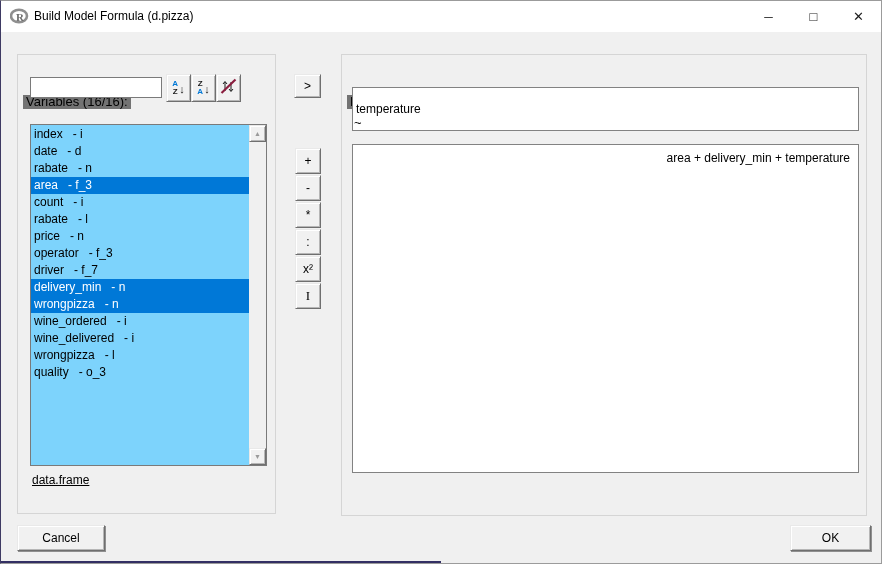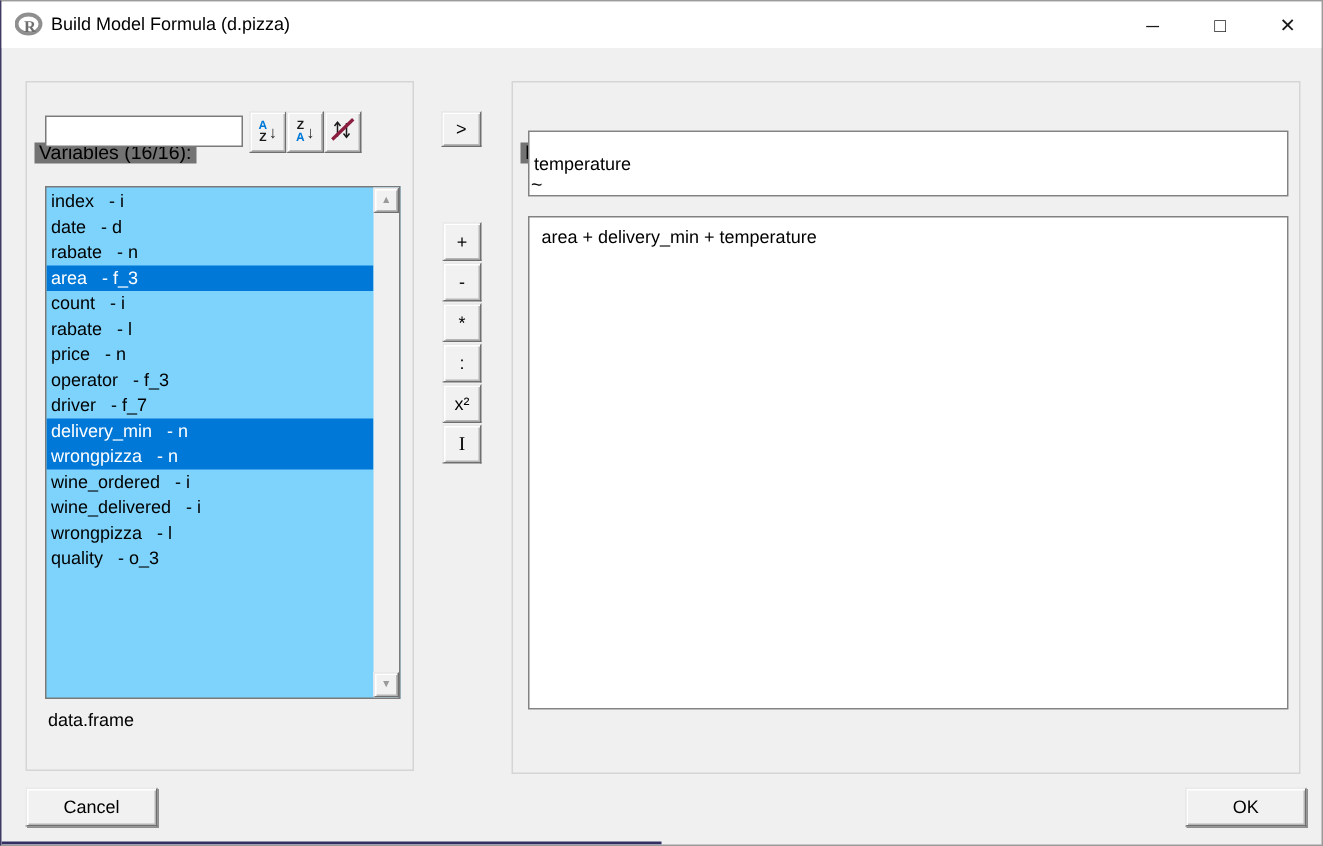--- a/index.html
+++ b/index.html
@@ -40,32 +40,32 @@
   .sort-arrow{font-size:11px;color:#1a1a1a;margin-top:2px;}
   .listbox{position:absolute;left:12px;top:69px;width:235px;height:340px;background:#7dd3fc;
     border:1px solid #7a7a7a;box-sizing:content-box;overflow:hidden;}
   .list-items{position:absolute;left:0;top:1px;right:17px;}
   .list-item{height:17px;line-height:17px;font-size:12px;padding-left:3px;white-space:pre;cursor:default;}
   .list-item.selected{background:#0078d7;color:#fff;}
   .vscroll{position:absolute;right:0;top:0;bottom:0;width:17px;background:#f0f0f0;}
   .scroll-btn{position:absolute;left:0;width:17px;height:17px;box-sizing:border-box;font-size:7px;color:#9a9a9a;}
   .scroll-btn.up{top:0;}
   .scroll-btn.down{bottom:0;}
-  .df-label{position:absolute;left:14px;top:418px;font-size:12px;}
+  .df-label{position:absolute;left:14px;top:418px;font-size:12px;text-decoration:underline;}
   
   .transfer-btn{position:absolute;left:293px;top:73px;width:27px;height:24px;}
   .ops-col{position:absolute;left:294px;top:147px;display:flex;flex-direction:column;gap:1px;}
   .opbtn{width:26px;height:26px;}
   .opbtn.serif{font-family:"Liberation Serif",serif;font-size:13px;}
   
   .response-input{position:absolute;left:10px;top:32px;width:499px;height:14px;border:1px solid #828282;
     background:#fff;font-size:12px;padding:14px 3px;font-family:"Liberation Sans",sans-serif;}
   .tilde-label{position:absolute;left:12px;top:60px;font-size:13px;}
   .formula-area{position:absolute;left:10px;top:89px;width:489px;height:315px;border:1px solid #828282;
-    background:#fff;font-size:12px;padding:6px 8px;font-family:"Liberation Sans",sans-serif;resize:none;outline:none;}
+    background:#fff;font-size:12px;padding:6px 8px;font-family:"Liberation Sans",sans-serif;resize:none;outline:none;text-align:right;}
   
   .cancel-btn{position:absolute;left:16px;top:524px;width:88px;height:26px;box-shadow:inset 1px 1px 0 #ffffff,inset -1px -1px 0 #b6b6b6,1px 1px 0 #8f8f8f;}
   .ok-btn{position:absolute;left:789px;top:524px;width:81px;height:26px;box-shadow:inset 1px 1px 0 #ffffff,inset -1px -1px 0 #b6b6b6,1px 1px 0 #8f8f8f;}
   
   .navy-strip{position:absolute;left:0;bottom:0;width:440px;height:2px;background:#332f63;}
 </style>
 </head>
 <body>
 
 <div class="window">

